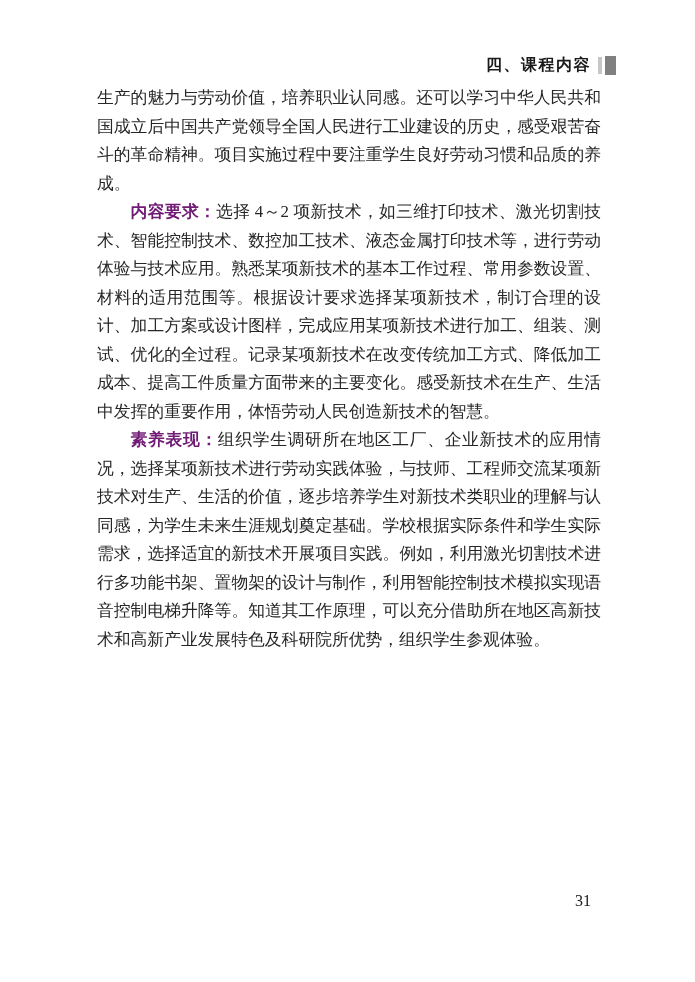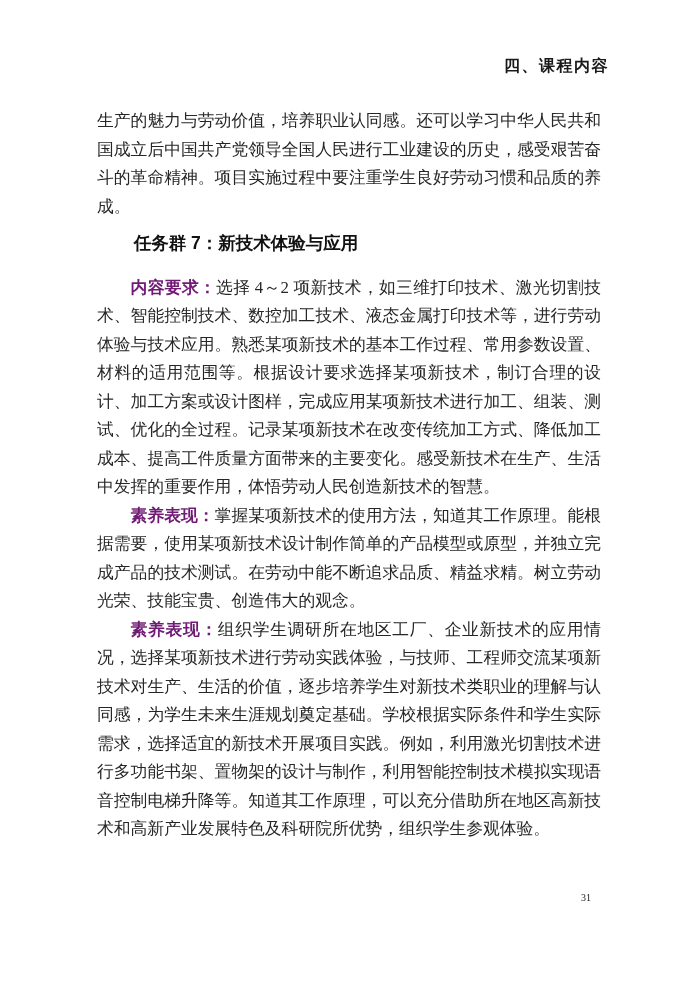--- a/index.html
+++ b/index.html
@@ -14,21 +14,20 @@
     background: #ffffff;
     overflow: hidden;
   }
   .running-header {
     position: absolute;
     top: 56px;
     right: 79px;
     display: flex;
     align-items: center;
     height: 19px;
-    flex-direction: column;
   }
   .header-title {
     font-family: "Liberation Serif", "DejaVu Serif", serif;
     font-weight: 700;
     font-size: 16px;
     letter-spacing: 1.5px;
     color: #1a1a1a;
     margin-right: 7px;
     white-space: nowrap;
   }
@@ -40,21 +39,21 @@
     margin-right: 3px;
   }
   .deco-bar.thick {
     width: 11px;
     height: 19px;
     background: #808080;
   }
   .text-block {
     position: absolute;
     left: 97px;
-    top: 107px;
+    top: 84px;
     width: 504px;
     font-family: "Liberation Serif", "DejaVu Serif", serif;
     font-size: 16.8px;
     line-height: 28.5px;
     color: #262626;
     text-align: justify;
   }
   .para {
     margin: 0;
     text-indent: 2em;
@@ -75,45 +74,43 @@
     color: #111111;
     margin: 8px 0 16px 0;
     text-indent: 2.1em;
     text-align: left;
   }
   .page-number {
     position: absolute;
     top: 892px;
     right: 104px;
     font-family: "Liberation Serif", "DejaVu Serif", serif;
-    font-size: 10px;
+    font-size: 16px;
     color: #1a1a1a;
     margin-left: 28px;
   }
 </style>
 </head>
 <body>
 
 <div class="page">
 
   <header class="running-header">
     <span class="header-title">四、课程内容</span>
     <span class="deco-bar thin"></span>
     <span class="deco-bar thick"></span>
   </header>
 
   <main class="text-block">
 
     <p class="para continued">生产的魅力与劳动价值，培养职业认同感。还可以学习中华人民共和国成立后中国共产党领导全国人民进行工业建设的历史，感受艰苦奋斗的革命精神。项目实施过程中要注重学生良好劳动习惯和品质的养成。</p>
 
-    <h3 class="task-heading">任务群 7：新技术体验与应用</h3>
 
     <p class="para"><span class="lead">内容要求：</span><span class="ptext">选择 4～2 项新技术，如三维打印技术、激光切割技术、智能控制技术、数控加工技术、液态金属打印技术等，进行劳动体验与技术应用。熟悉某项新技术的基本工作过程、常用参数设置、材料的适用范围等。根据设计要求选择某项新技术，制订合理的设计、加工方案或设计图样，完成应用某项新技术进行加工、组装、测试、优化的全过程。记录某项新技术在改变传统加工方式、降低加工成本、提高工件质量方面带来的主要变化。感受新技术在生产、生活中发挥的重要作用，体悟劳动人民创造新技术的智慧。</span></p>
 
-    <p class="para"><span class="lead">素养表现：</span><span class="ptext">掌握某项新技术的使用方法，知道其工作原理。能根据需要，使用某项新技术设计制作简单的产品模型或原型，并独立完成产品的技术测试。在劳动中能不断追求品质、精益求精。树立劳动光荣、技能宝贵、创造伟大的观念。</span></p>
 
     <p class="para"><span class="lead">素养表现：</span><span class="ptext">组织学生调研所在地区工厂、企业新技术的应用情况，选择某项新技术进行劳动实践体验，与技师、工程师交流某项新技术对生产、生活的价值，逐步培养学生对新技术类职业的理解与认同感，为学生未来生涯规划奠定基础。学校根据实际条件和学生实际需求，选择适宜的新技术开展项目实践。例如，利用激光切割技术进行多功能书架、置物架的设计与制作，利用智能控制技术模拟实现语音控制电梯升降等。知道其工作原理，可以充分借助所在地区高新技术和高新产业发展特色及科研院所优势，组织学生参观体验。</span></p>
 
   </main>
 
   <span class="page-number">31</span>
 
 </div>
 
 </body></html>

